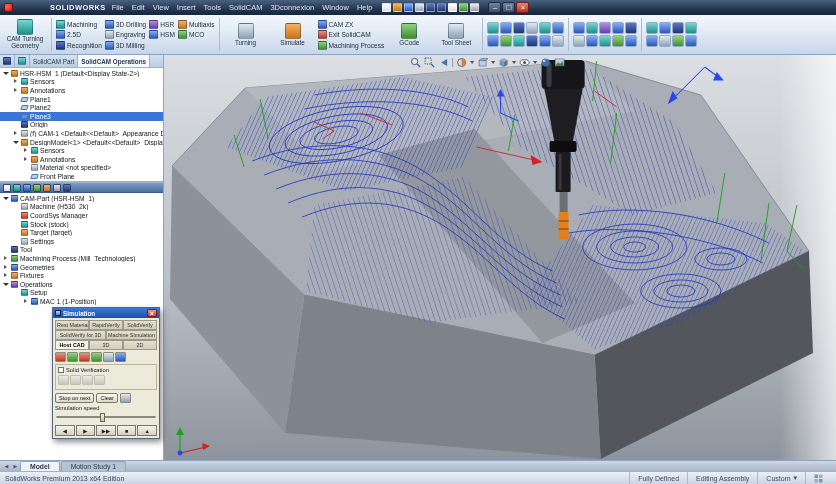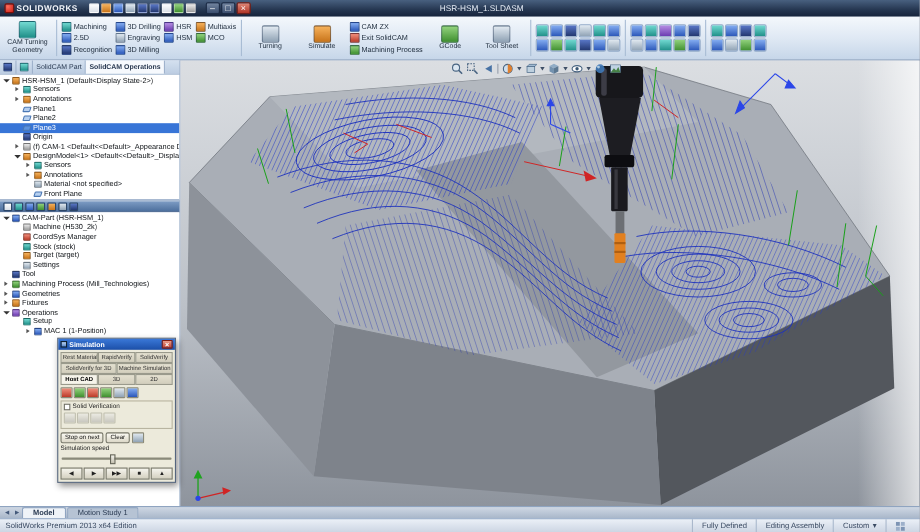--- a/index.html
+++ b/index.html
@@ -4,21 +4,21 @@
 <style>
   * { box-sizing: border-box; margin: 0; padding: 0; }
   html,body { width:836px; height:484px; overflow:hidden; }
   body { font-family:"Liberation Sans","DejaVu Sans",sans-serif; background:#222; }
   .app { position:absolute; inset:0; width:836px; height:484px; display:flex; flex-direction:column; background:#cdd6e4; }
 
   
   .titlebar { height:15px; flex:none; background:linear-gradient(#48607f,#253650 60%,#16243c); display:flex; align-items:center; gap:6px; padding:0 4px; position:relative; color:#fff; }
   .logo { display:flex; align-items:center; gap:2px; flex:none; }
   .logo-mark { width:9px; height:9px; border-radius:2px; background:radial-gradient(circle at 30% 30%,#ff6a5a,#c81e14); border:1px solid #7d0f08; }
-  .logo-text { font-size:7.5px; font-weight:bold; letter-spacing:.4px; color:#f2f5fa; }
+  .logo-text { font-size:7.5px; font-weight:bold; letter-spacing:.4px; color:#f2f5fa;padding-left:35px; }
   .menus { display:flex; gap:8px; font-size:7.5px; color:#dfe7f2; flex:none; }
   .menu-item { cursor:default; }
   .tb-icons { display:flex; gap:2px; flex:none; margin-left:4px; }
   .mini-ico { width:9px; height:9px; border-radius:1px; border:1px solid rgba(255,255,255,.35); }
   .doc-title { position:absolute; left:300px; right:260px; text-align:center; font-size:7.5px; color:#e7edf6; pointer-events:none; white-space:nowrap; }
   .search { margin-left:auto; display:flex; align-items:center; gap:3px; background:#fff; border:1px solid #0e1a2c; border-radius:8px; height:11px; padding:0 5px; width:152px; flex:none; }
   .search input { border:0; outline:0; font-size:7px; width:100%; color:#777; background:transparent; font-family:inherit; }
   .search .chev { color:#56708e; font-size:7px; line-height:1; }
   .winbtns { display:flex; gap:1px; margin-left:3px; flex:none; }
   .winbtn { width:13px; height:11px; font-size:8px; line-height:9px; text-align:center; color:#fff; background:linear-gradient(#72849f,#3a4d6d); border:1px solid #1c2b45; border-radius:2px; }
@@ -119,32 +119,42 @@
 </head>
 <body>
 
 <div class="app">
 
   <header class="titlebar">
     <div class="logo">
       <span class="logo-mark"></span>
       <span class="logo-text">SOLIDWORKS</span>
     </div>
+    <nav class="menus">
+      <span class="menu-item">File</span>
+      <span class="menu-item">Edit</span>
+      <span class="menu-item">View</span>
+      <span class="menu-item">Insert</span>
+      <span class="menu-item">Tools</span>
+      <span class="menu-item">SolidCAM</span>
+      <span class="menu-item">3Dconnexion</span>
+      <span class="menu-item">Window</span>
+      <span class="menu-item">Help</span>
+    </nav>
     <div class="tb-icons">
       <span class="mini-ico ib-white"></span>
       <span class="mini-ico ib-orange"></span>
       <span class="mini-ico ib-blue"></span>
       <span class="mini-ico ib-steel"></span>
       <span class="mini-ico ib-navy"></span>
       <span class="mini-ico ib-navy"></span>
       <span class="mini-ico ib-white"></span>
       <span class="mini-ico ib-green"></span>
       <span class="mini-ico ib-gray"></span>
     </div>
-    <div class="doc-title">HSR-HSM_1.SLDASM</div>
     <div class="winbtns">
       <span class="winbtn">–</span>
       <span class="winbtn">□</span>
       <span class="winbtn close">×</span>
     </div>
   </header>
 
   <div class="ribbon">
     <div class="rb-big">
       <span class="rb-ico ib-teal"></span>

